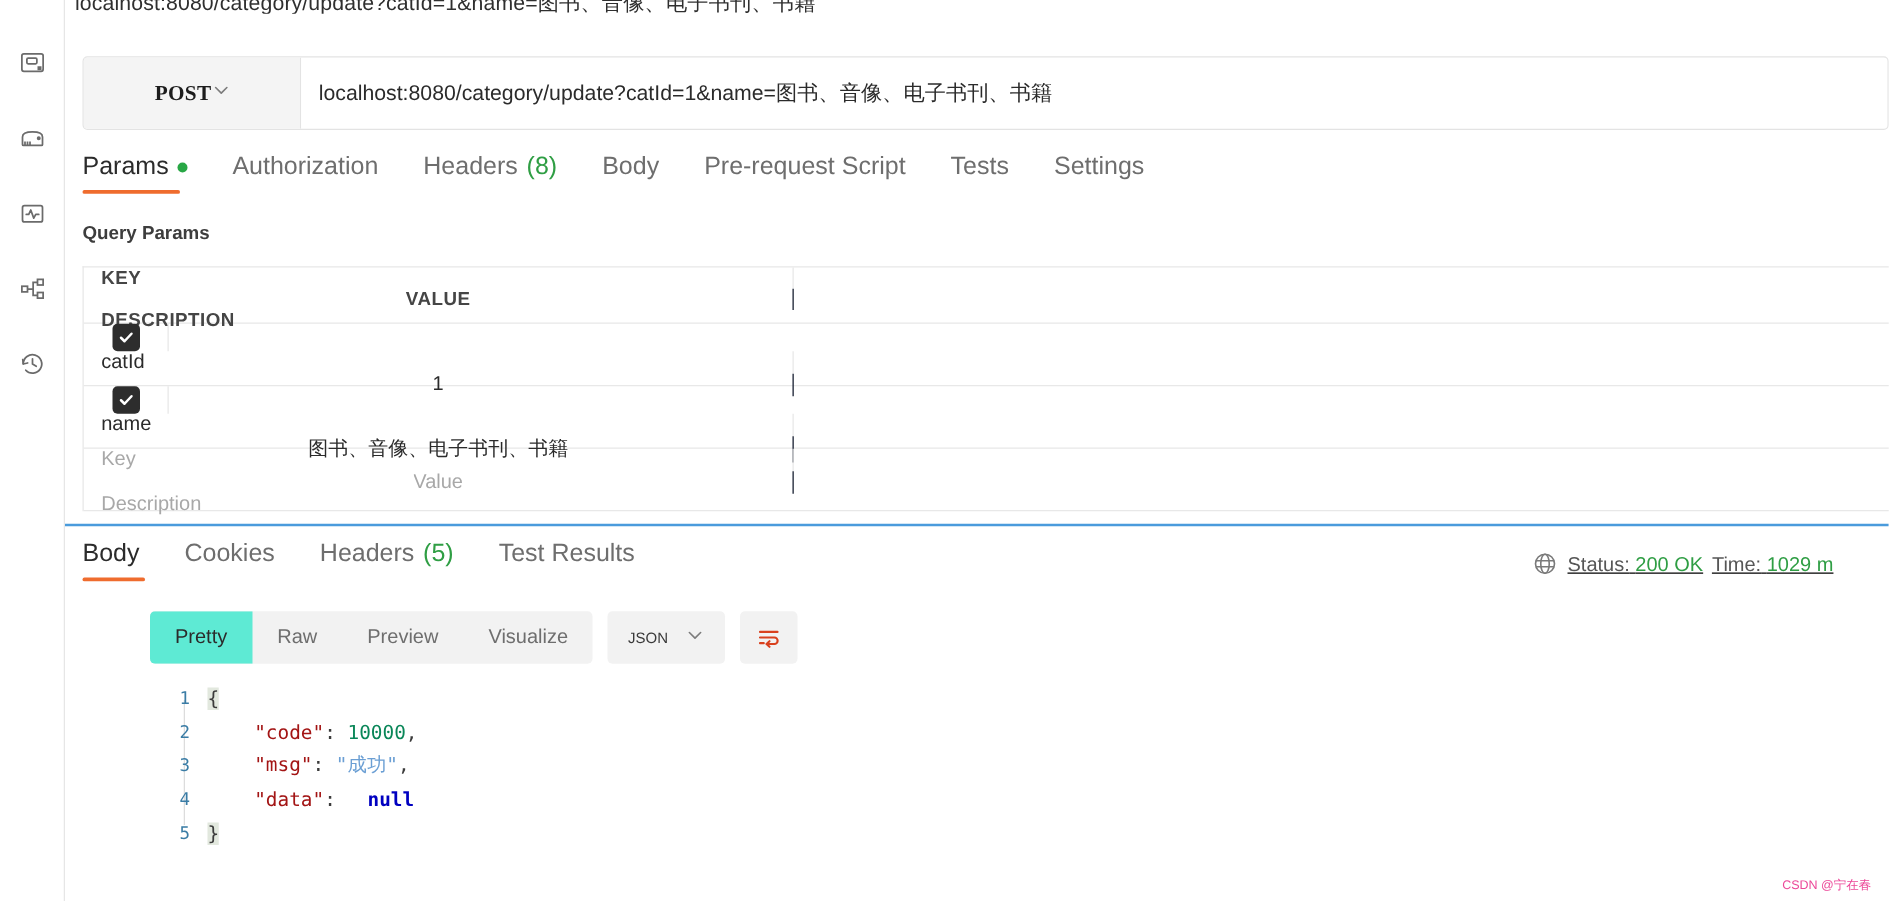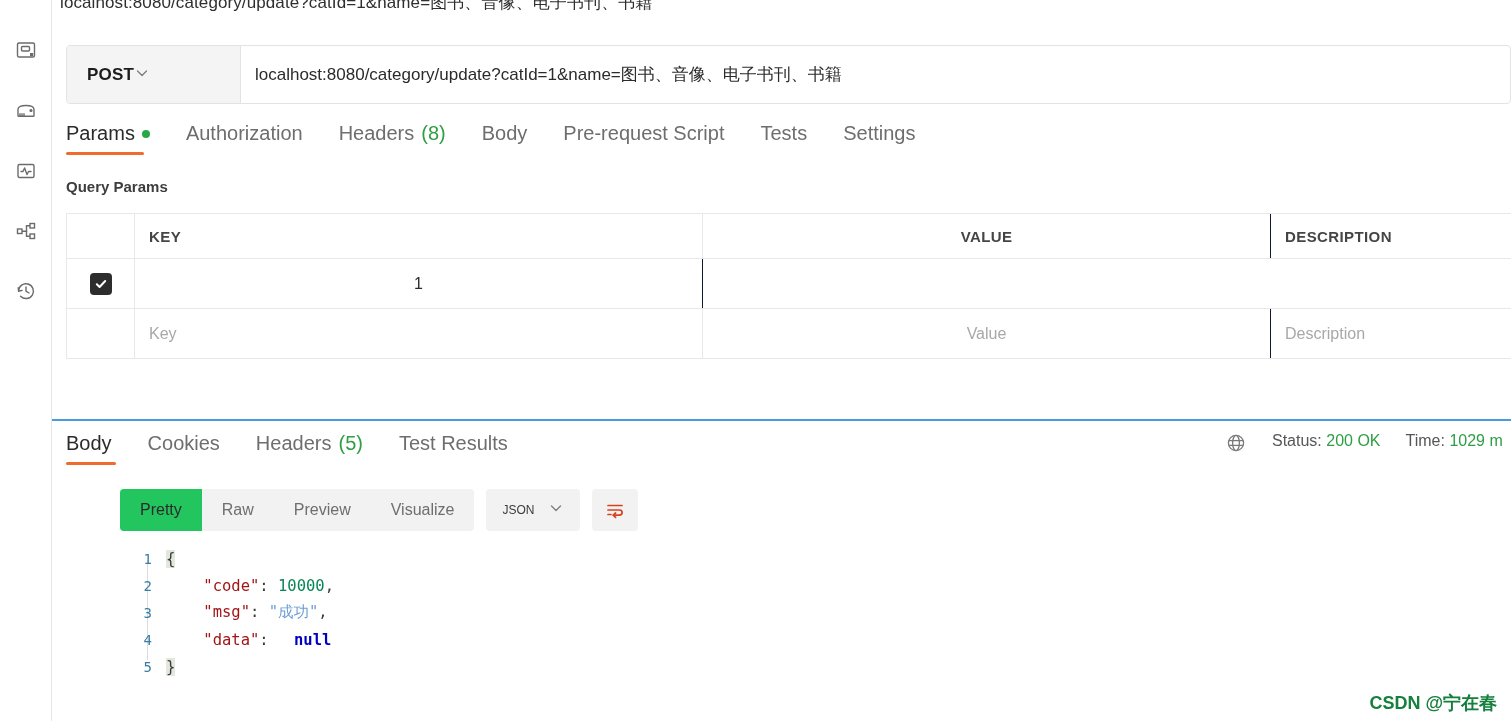--- a/index.html
+++ b/index.html
@@ -35,22 +35,22 @@
   }
 
   
   .urlbar {
     position: absolute; left: 14px; top: 45px; right: 0; height: 59px;
     display: flex; align-items: stretch;
     border: 1px solid #e3e3e3; border-radius: 4px; background: #fff;
   }
   .method {
     width: 174px; background: #f4f4f4; border-right: 1px solid #e3e3e3;
-    display: flex; align-items: center; justify-content: flex-start;
-    padding: 0 18px 0 20px; cursor: pointer; border-radius: 3px 0 0 3px;
+    display: flex; align-items: center; justify-content: center;
+    padding: 0 18px 0 20px; cursor: pointer; border-radius: 3px 0 0 3px; font-family: Liberation Serif, serif;
   }
   .method-label { font-size: 17px; font-weight: 700; color: #1c1c1c; letter-spacing:.2px; }
   .chev { color: #7c7c7c; }
   .url-input {
     flex: 1; display: flex; align-items: center; padding: 0 14px;
     font-size: 17px; color: #2b2b2b; white-space: nowrap; overflow: hidden;
     cursor: text;
   }
 
   
@@ -75,21 +75,21 @@
   .query-params-title {
     position: absolute; left: 14px; top: 178px;
     font-size: 15px; font-weight: 700; color: #3d3d3d;
   }
 
   
   .ptable {
     position: absolute; left: 14px; top: 213px; right: -1px;
     border-top: 1px solid #e8e8e8; border-left: 1px solid #e8e8e8;
   }
-  .prow { display: flex; height: 50px; border-bottom: 1px solid #e8e8e8; }
+  .prow { display: flex; height: 50px; border-bottom: 1px solid #e8e8e8; flex-direction: column; }
   .prow.head { height: 45px; }
   .c-check { width: 68px; border-right: 1px solid #e8e8e8; display:flex; align-items:center; justify-content:center; }
   .c-key   { width: 568px; border-right: 1px solid #e8e8e8; display:flex; align-items:center; padding: 0 14px; }
   .c-val   { width: 568px; border-right: 1px solid #0f172a; display:flex; align-items:center; padding: 0 14px; justify-content: center; }
   .c-desc  { flex: 1; display:flex; align-items:center; padding: 0 14px; }
   .th { font-size: 15px; font-weight: 700; color: #454545; letter-spacing: .4px; }
   .td { font-size: 16px; color: #2b2b2b; white-space: nowrap; overflow: hidden; }
   .td.ph { color: #a8a8a8; }
   .cbox {
     width: 22px; height: 22px; background: #2d2d2d; border-radius: 4px;
@@ -105,39 +105,40 @@
 
   
   .res-tabs {
     position: absolute; left: 14px; top: 432px; height: 40px;
     display: flex; align-items: flex-start;
   }
   .res-tabs .rtab.active::after { width: 50px; }
 
   .meta {
     position: absolute; right: 0; top: 432px; height: 30px;
-    display: flex; align-items: flex-start; gap: 25px; white-space: nowrap;
+    display: flex; align-items: flex-end; gap: 7px; white-space: nowrap;
     overflow: hidden; width: 296px; justify-content: flex-start;
     padding-left: 10px;
+    text-decoration: underline;
   }
   .meta-txt { font-size: 16px; color: #565656; }
   .meta-val { color: #2f9e44; }
   .globe { color: #7a7a7a; display:flex; align-items:center; }
 
   
   .btoolbar {
     position: absolute; left: 68px; top: 489px;
     display: flex; align-items: center; gap: 12px;
   }
   .seg { display: flex; background: #f2f2f2; border-radius: 4px; overflow: hidden; height: 42px; }
   .seg-item {
     padding: 0 20px; display: flex; align-items: center; font-size: 16px;
     color: #6e6e6e; cursor: pointer;
   }
-  .seg-item.active { background: #22c55e; color: #2b2b2b; }
+  .seg-item.active { background: #5eead4; color: #2b2b2b; }
   .fmt {
     display: flex; align-items: center; gap: 14px; background: #f2f2f2;
     border-radius: 4px; height: 42px; padding: 0 16px; cursor: pointer;
   }
   .fmt-label { font-size: 12px; color: #3a3a3a; }
   .wrapbtn {
     width: 46px; height: 42px; background: #f2f2f2; border-radius: 4px;
     display: flex; align-items: center; justify-content: center; cursor: pointer;
   }
 
@@ -158,21 +159,21 @@
   .str { color: #6b9fd4; }
   .nul { color: #0000c0; font-weight: 700; margin-left: 16px; }
   .brc { color: #3b3b3b; background: #e2e8de; }
   .fold {
     position: absolute; left: 95px; top: 560px; width: 1px; height: 100px;
     background: #dcdcdc;
   }
 
   .watermark {
     position: absolute; right: 14px; bottom: 6px;
-    font-size: 18px; color: #15803d; font-weight: bold;
+    font-size: 10px; color: #ec4899;
   }
 </style>
 </head>
 <body>
 
 <div id="app">
 
   <div class="rail">
     <div class="rail-btn" title="Collections">
       <svg width="22" height="22" viewBox="0 0 22 22" fill="none" stroke="currentColor" stroke-width="1.4">
@@ -273,28 +274,49 @@
       </div>
 
       <div class="prow">
         <div class="c-check">
           <div class="cbox">
             <svg width="14" height="14" viewBox="0 0 14 14" fill="none" stroke="#ffffff" stroke-width="2">
               <path d="M2.8 7.2 L5.6 10 L11.2 4" stroke-linecap="round" stroke-linejoin="round"></path>
             </svg>
           </div>
         </div>
+        <div class="c-key">
+            <span class="td">catId</span>
+          </div>
         <div class="c-val">
             <span class="td">1</span>
           </div>
         <div class="c-desc">
             <span class="td"></span>
           </div>
       </div>
 
+      <div class="prow">
+        <div class="c-check">
+          <div class="cbox">
+            <svg width="14" height="14" viewBox="0 0 14 14" fill="none" stroke="#ffffff" stroke-width="2">
+              <path d="M2.8 7.2 L5.6 10 L11.2 4" stroke-linecap="round" stroke-linejoin="round"></path>
+            </svg>
+          </div>
+        </div>
+        <div class="c-key">
+            <span class="td">name</span>
+          </div>
+        <div class="c-val">
+            <span class="td">图书、音像、电子书刊、书籍</span>
+          </div>
+        <div class="c-desc">
+            <span class="td"></span>
+          </div>
+      </div>
 
       <div class="prow">
         <div class="c-check"></div>
         <div class="c-key">
             <span class="td ph">Key</span>
           </div>
         <div class="c-val">
             <span class="td ph">Value</span>
           </div>
         <div class="c-desc">

